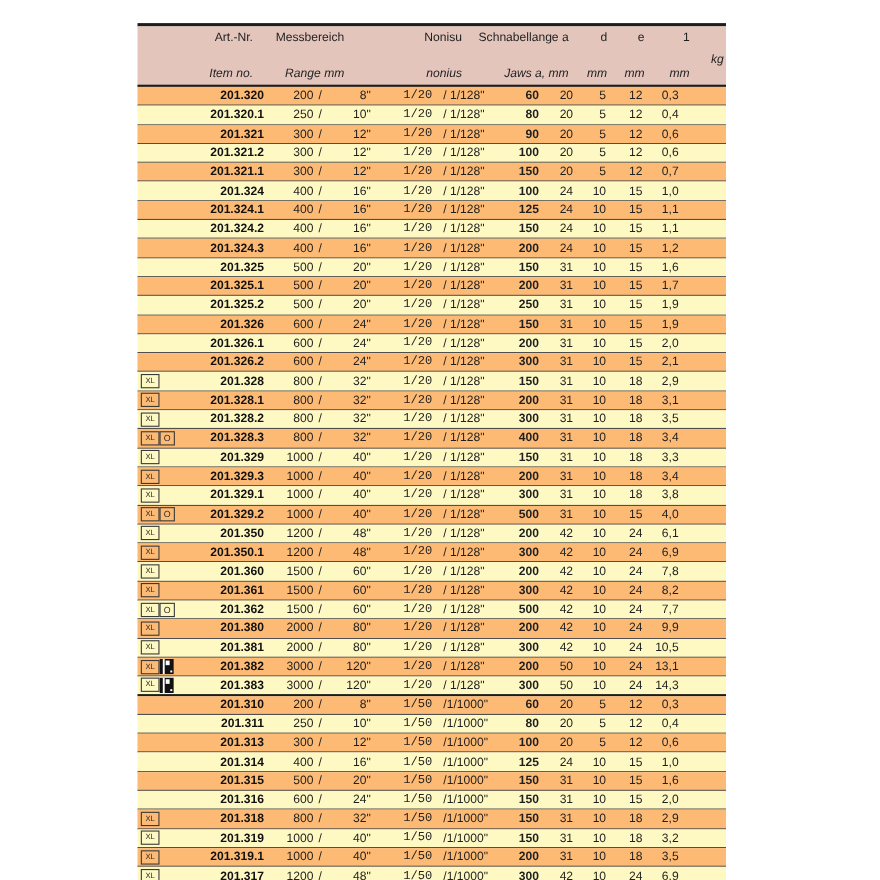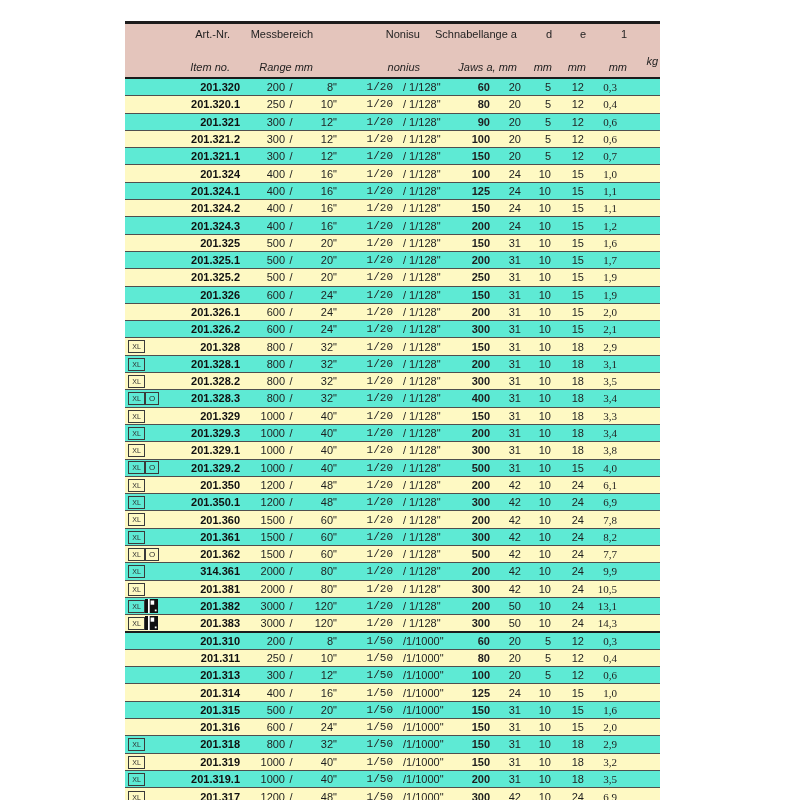--- a/index.html
+++ b/index.html
@@ -7,52 +7,52 @@
     width:800px; height:800px; background:#ffffff; position:relative;
     font-family:"Liberation Sans", sans-serif; color:#1f1f1f;
     -webkit-font-smoothing:antialiased;
   }
   .spec-table {
     position:absolute; left:125px; top:21px; width:535px;
     border-top:3px solid #1c1c1c; border-bottom:3px solid #1c1c1c;
   }
   
   .hrow {
-    display:flex; align-items:center;
+    display:flex; align-items:flex-start;
     background:#e4c5bc; border-bottom:2px solid #1c1c1c;
     padding:4px 0 3px 0;
   }
   .hcell { text-align:right; font-size:11px; line-height:13px; box-sizing:border-box; }
   .hcell .de { display:block; }
   .hcell .en { display:block; font-style:italic;margin-top:20px; }
   .h-item  { width:115px; padding-right:10px; }
   .h-range { width:97px;  padding-right:24px; }
   .h-nonius{ width:83px; }
   .h-jaws  { width:97px; }
   .h-d { width:35px; } .h-e { width:34px; } .h-f { width:41px; } .h-kg { width:31px; }
   
   .row {
     display:flex; align-items:center; height:17.3px; box-sizing:border-box;
     border-bottom:1px solid #4f4f4f; font-size:11px;
   }
   .row.pink  { background:#fef9c3; }
-  .row.white { background:#5eead4; }
+  .row.white { background:#fdba74; }
   .row.sep   { border-bottom:2px solid #1c1c1c; }
   .row:last-child { border-bottom:none; }
   .c { text-align:right; box-sizing:border-box; }
   .c-ic1  { width:20px; padding-left:3px; text-align:left; }
   .c-ic2  { width:24px; text-align:left; }
   .c-item { width:71px; font-weight:bold; color:#111; }
   .c-rmm  { width:45px; }
   .c-slash{ width:12px; text-align:center; }
   .c-rin  { width:40px; }
   .c-nm   { width:56px;font-family:Liberation Mono, monospace; }
   .c-nin  { width:67px; text-align:left; padding-left:10px; }
   .c-jaws { width:30px;font-weight:bold; }
-  .c-d { width:31px; } .c-e { width:30px; } .c-f { width:33px; } .c-kg { width:33px;font-family:Liberation Serif, serif; }
+  .c-d { width:31px; } .c-e { width:30px; } .c-f { width:33px; } .c-kg { width:33px; }
   .c-fill { flex:1; }
   
   .xlbox {
     display:inline-block; width:15px; height:11px; border:1px solid #3a3a3a;
     font-size:7px; line-height:11px; text-align:center; color:#2e2e2e;
     background:transparent; vertical-align:middle;
   }
   .obox {
     display:inline-block; width:12px; height:11px; border:1px solid #3a3a3a;
     font-size:8px; line-height:11px; text-align:center; color:#2e2e2e;
@@ -545,21 +545,21 @@
     <div class="c c-jaws">500</div>
     <div class="c c-d">42</div>
     <div class="c c-e">10</div>
     <div class="c c-f">24</div>
     <div class="c c-kg">7,7</div>
     <div class="c c-fill"></div>
   </div>
       <div class="row white">
     <div class="c c-ic1"><span class="xlbox">XL</span></div>
     <div class="c c-ic2"></div>
-    <div class="c c-item">314.361</div>
+    <div class="c c-item">201.380</div>
     <div class="c c-rmm">2000</div>
     <div class="c c-slash">/</div>
     <div class="c c-rin">80"</div>
     <div class="c c-nm">1/20</div>
     <div class="c c-nin">/ 1/128"</div>
     <div class="c c-jaws">200</div>
     <div class="c c-d">42</div>
     <div class="c c-e">10</div>
     <div class="c c-f">24</div>
     <div class="c c-kg">9,9</div>

